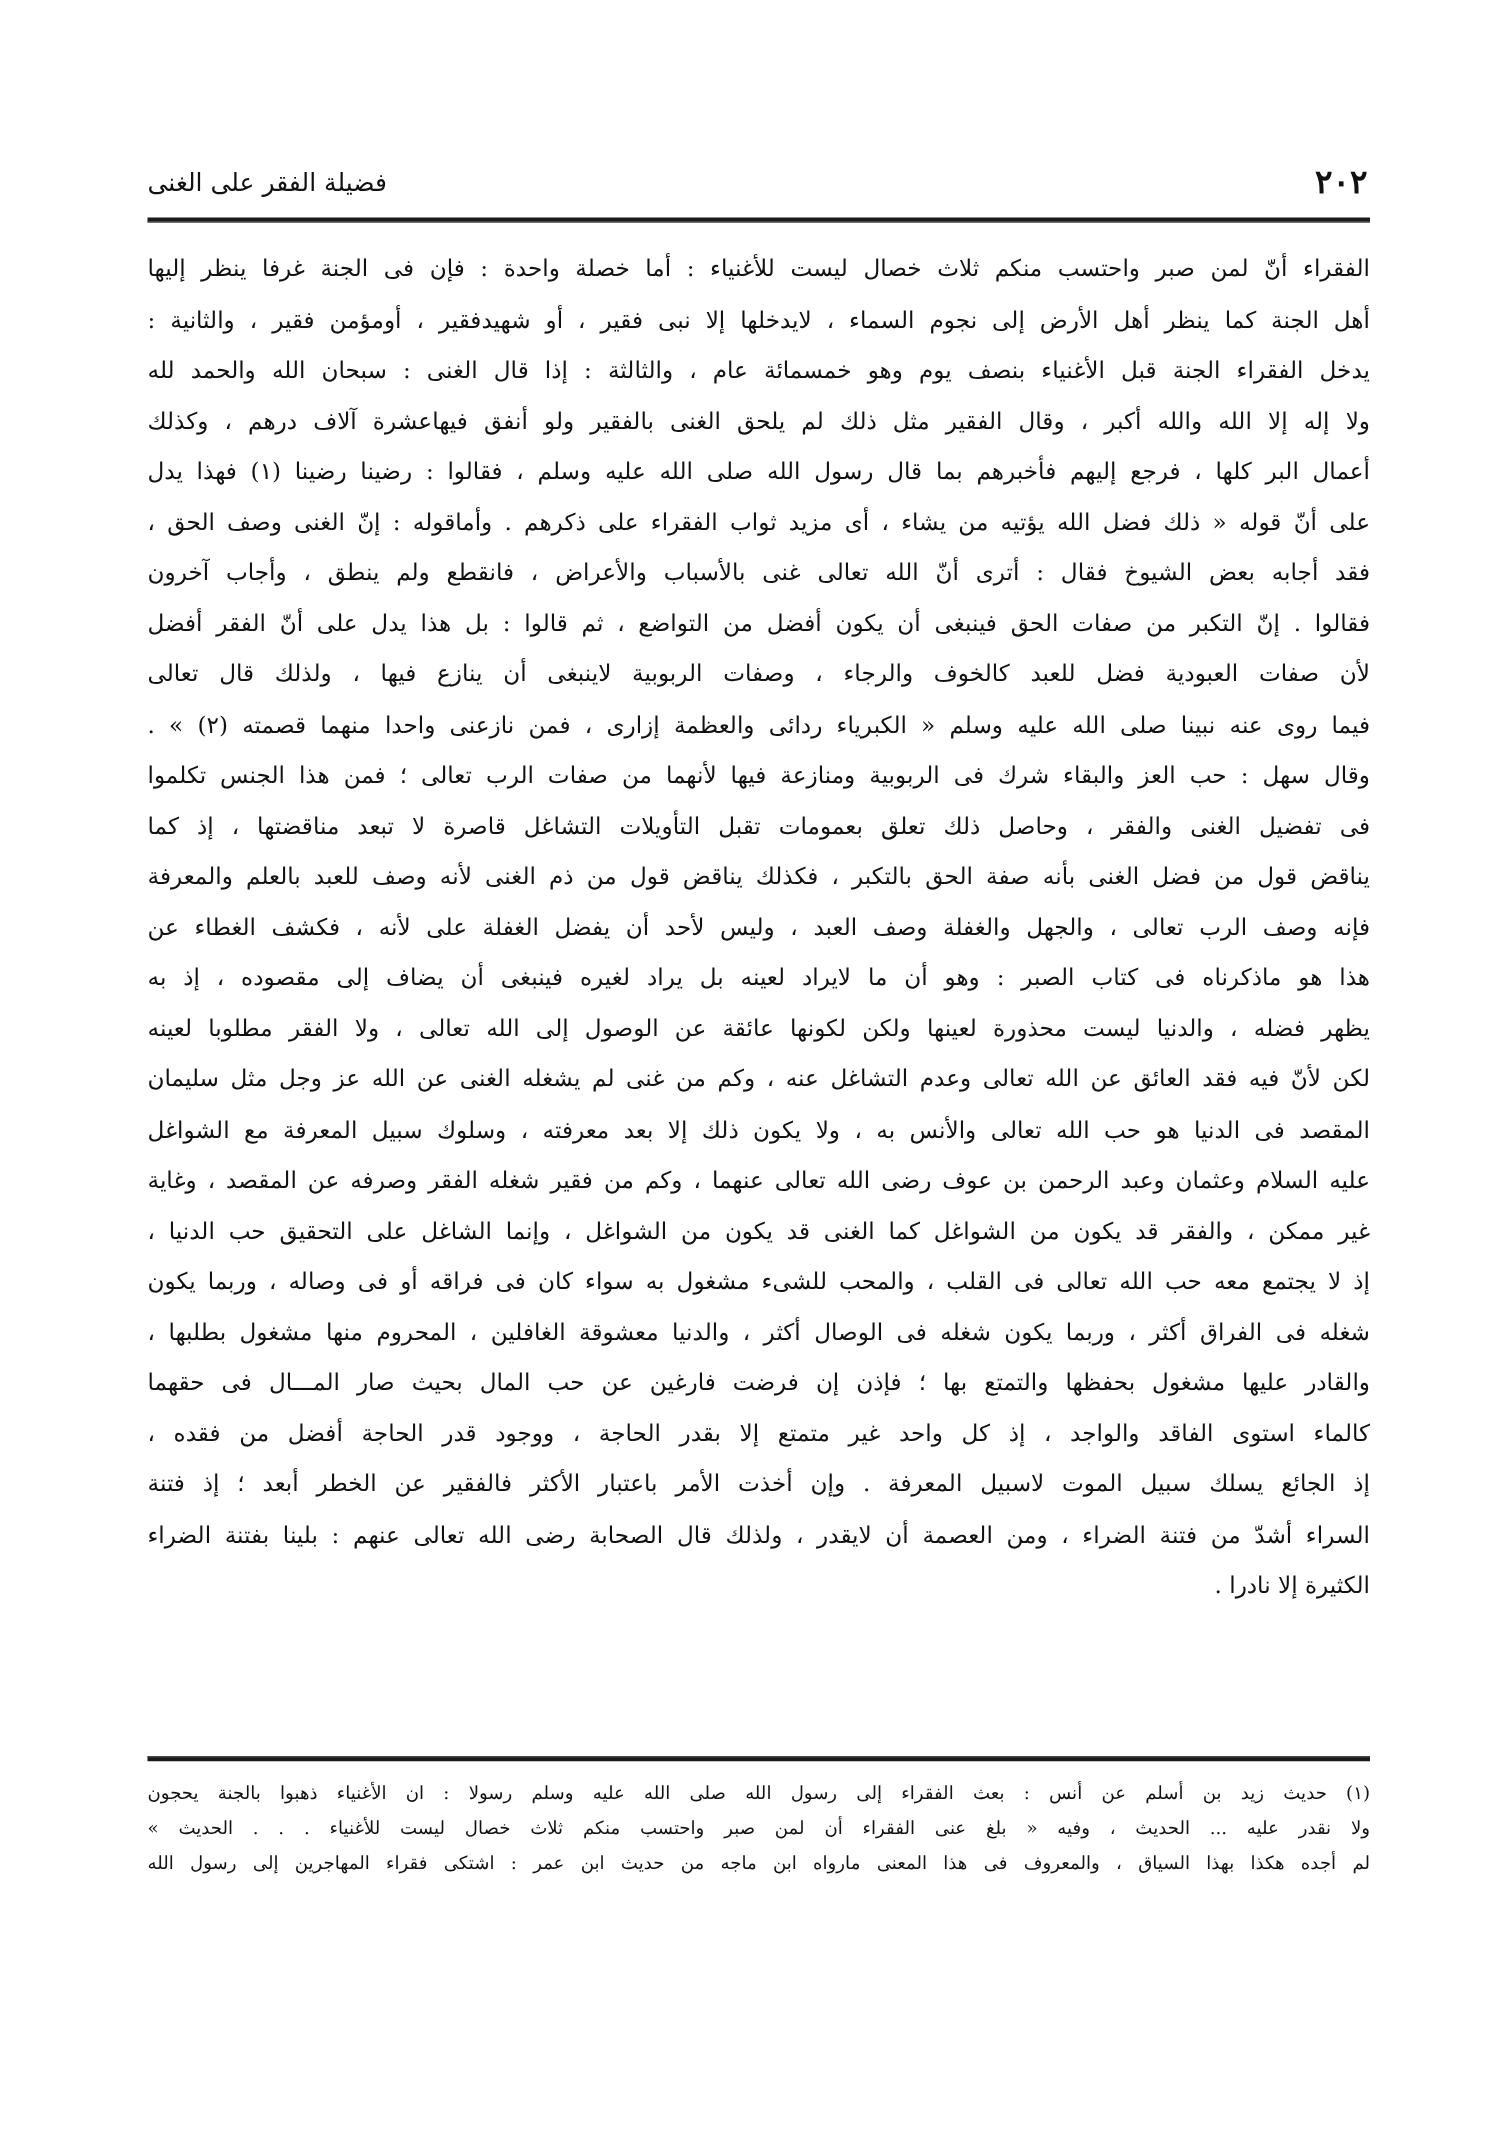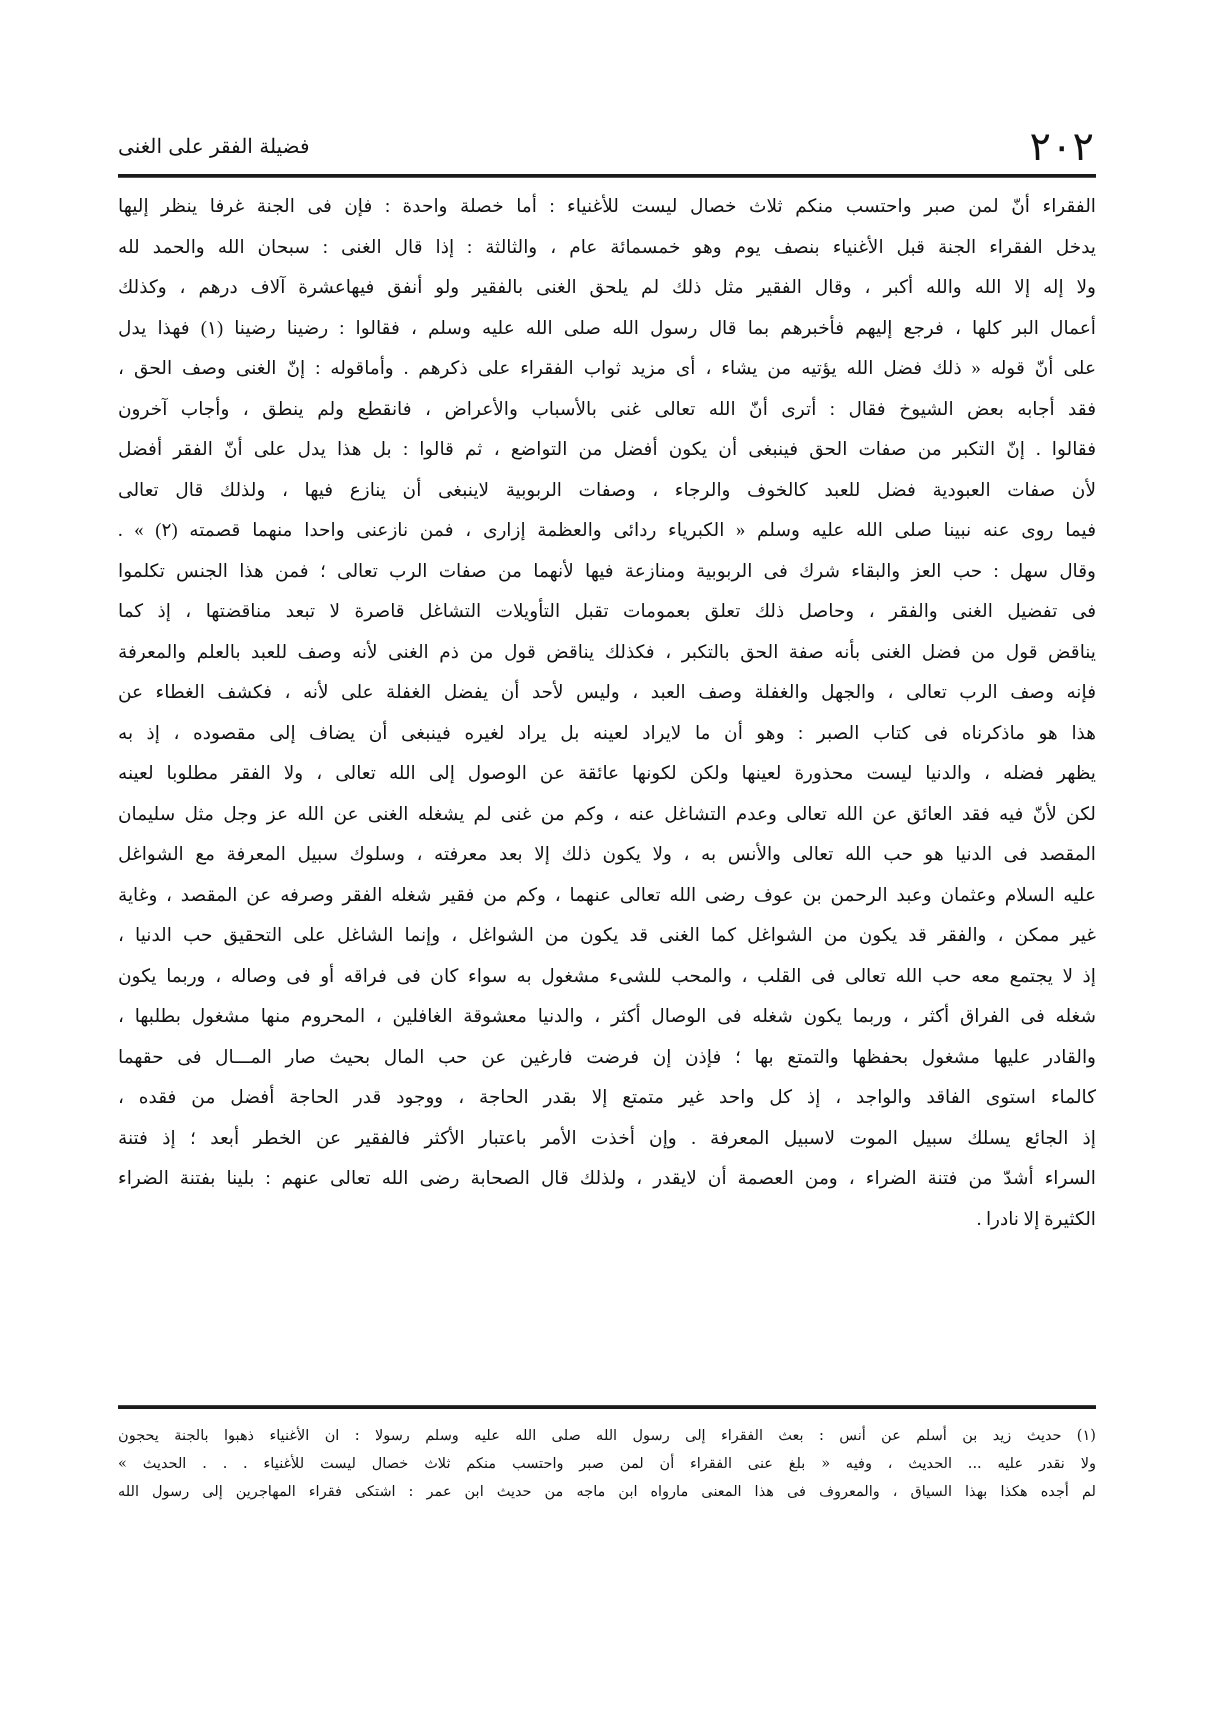--- a/index.html
+++ b/index.html
@@ -24,22 +24,22 @@
     }
     .header {
       position: relative;
       height: 44px;
       direction: rtl;
     }
     .page-number {
       position: absolute;
       right: 2px;
       top: 0px;
-      font-size: 40px;
-      font-weight: normal;
+      font-size: 26px;
+      font-weight: bold;
       line-height: 36px;
       letter-spacing: 1px;
     }
     .running-title {
       position: absolute;
       left: 0;
       right: 0;
       top: 4px;
       text-align: left;
       font-size: 20px;
@@ -49,24 +49,23 @@
       position: absolute;
       left: 0;
       right: 0;
       top: 46px;
       height: 3px;
       background: #1a1a1a;
       border-bottom: 1px solid #555;
     }
     .body-text {
       position: absolute;
-      top: 58px;
+      top: 68px;
       left: 0;
       right: 0;
-      font-family: Liberation Serif, serif;
     }
     .line {
       height: 40.5px;
       line-height: 40.5px;
       font-size: 18.5px;
       white-space: nowrap;
       text-align: justify;
       text-align-last: justify;
       direction: rtl;
       overflow: hidden;
@@ -112,20 +111,21 @@
 
 <div class="page">
   <div class="header">
     <span class="page-number">٢٠٢</span>
     <span class="running-title">فضيلة الفقر على الغنى</span>
     <div class="header-rule"></div>
   </div>
 
   <div class="body-text">
     <div class="line">الفقراء أنّ لمن صبر واحتسب منكم ثلاث خصال ليست للأغنياء : أما خصلة واحدة : فإن فى الجنة غرفا ينظر إليها</div>
+    <div class="line">أهل الجنة كما ينظر أهل الأرض إلى نجوم السماء ، لايدخلها إلا نبى فقير ، أو شهيدفقير ، أومؤمن فقير ، والثانية :</div>
     <div class="line">يدخل الفقراء الجنة قبل الأغنياء بنصف يوم وهو خمسمائة عام ، والثالثة : إذا قال الغنى : سبحان الله والحمد لله</div>
     <div class="line">ولا إله إلا الله والله أكبر ، وقال الفقير مثل ذلك لم يلحق الغنى بالفقير ولو أنفق فيهاعشرة آلاف درهم ، وكذلك</div>
     <div class="line">أعمال البر كلها ، فرجع إليهم فأخبرهم بما قال رسول الله صلى الله عليه وسلم ، فقالوا : رضينا رضينا (١) فهذا يدل</div>
     <div class="line">على أنّ قوله « ذلك فضل الله يؤتيه من يشاء ، أى مزيد ثواب الفقراء على ذكرهم . وأماقوله : إنّ الغنى وصف الحق ،</div>
     <div class="line">فقد أجابه بعض الشيوخ فقال : أترى أنّ الله تعالى غنى بالأسباب والأعراض ، فانقطع ولم ينطق ، وأجاب آخرون</div>
     <div class="line">فقالوا . إنّ التكبر من صفات الحق فينبغى أن يكون أفضل من التواضع ، ثم قالوا : بل هذا يدل على أنّ الفقر أفضل</div>
     <div class="line">لأن صفات العبودية فضل للعبد كالخوف والرجاء ، وصفات الربوبية لاينبغى أن ينازع فيها ، ولذلك قال تعالى</div>
     <div class="line">فيما روى عنه نبينا صلى الله عليه وسلم « الكبرياء ردائى والعظمة إزارى ، فمن نازعنى واحدا منهما قصمته (٢) » .</div>
     <div class="line">وقال سهل : حب العز والبقاء شرك فى الربوبية ومنازعة فيها لأنهما من صفات الرب تعالى ؛ فمن هذا الجنس تكلموا</div>
     <div class="line">فى تفضيل الغنى والفقر ، وحاصل ذلك تعلق بعمومات تقبل التأويلات التشاغل قاصرة لا تبعد مناقضتها ، إذ كما</div>

